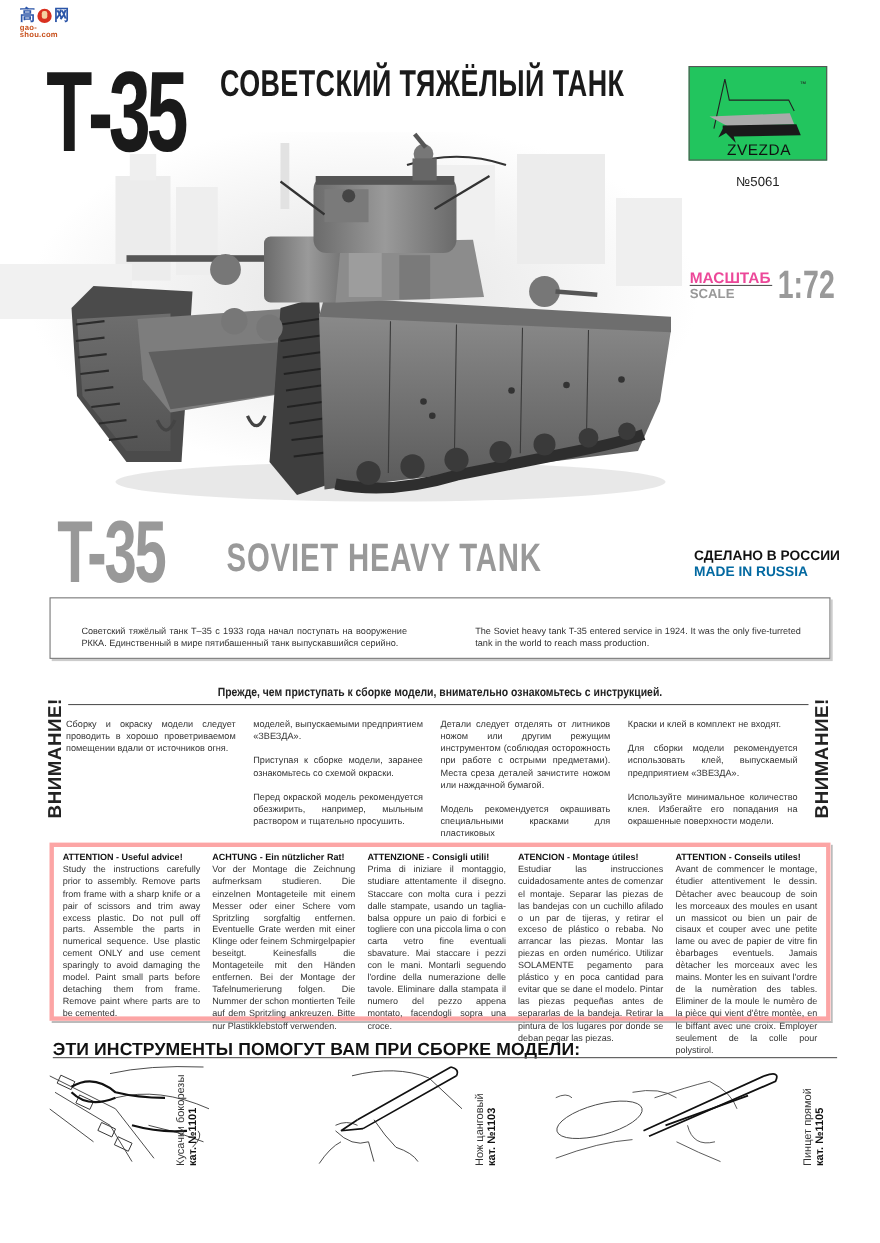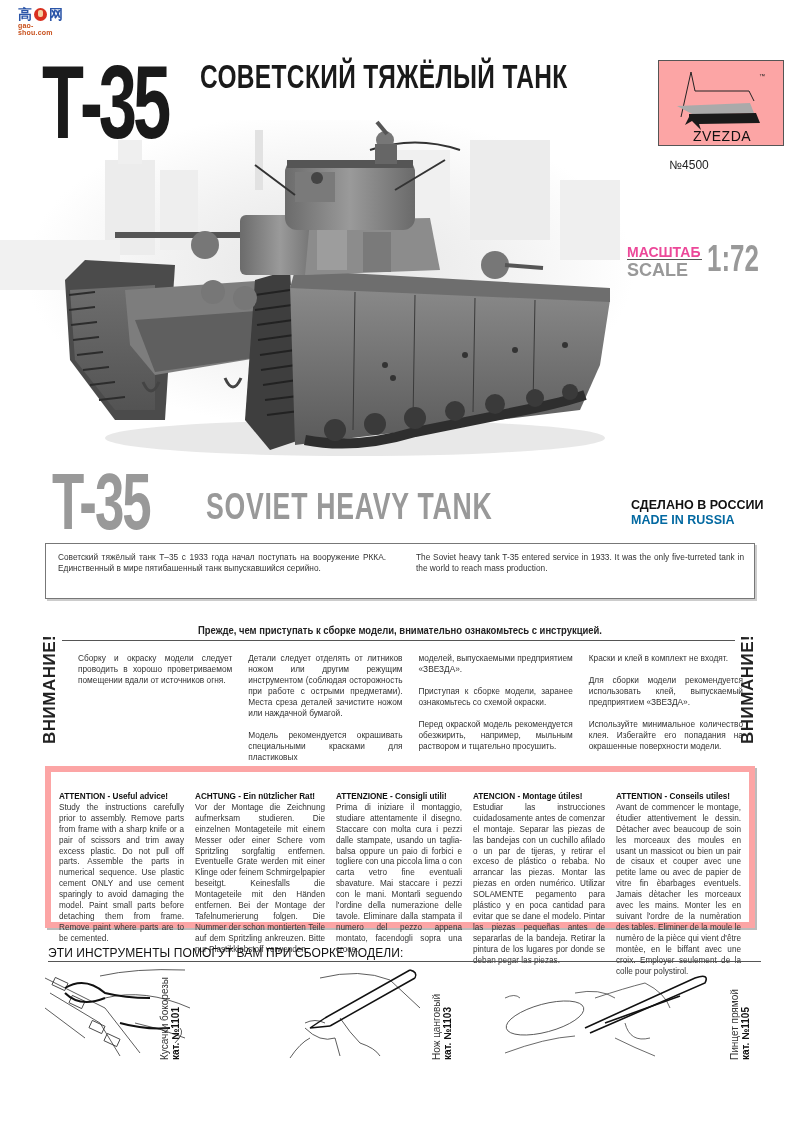--- a/index.html
+++ b/index.html
@@ -19,62 +19,62 @@
   .scene { left: 0; top: 120px; width: 700px; height: 360px; overflow: hidden; }
   .scene .bg-glow { position: absolute; left: 0; top: 0; width: 700px; height: 360px;
     background: radial-gradient(ellipse 380px 200px at 330px 150px, #e4e4e4 0%, #f2f2f2 45%, #ffffff 80%); }
   .bldg { position: absolute; background: #e9e9e9; }
 
   
   .title-big { left: 42px; top: 52px; font-family: "Liberation Sans", sans-serif; font-weight: bold; font-size: 104px; line-height: 100px; color: #1a1a1a; letter-spacing: -6px; transform: scaleX(0.66); transform-origin: left top; }
   .title-ru { left: 200px; top: 58px; font-weight: bold; font-size: 34px; line-height: 36px; color: #1a1a1a; letter-spacing: 0.5px; transform: scaleX(0.72); transform-origin: left top; white-space: nowrap; }
 
   
-  .logo { left: 658px; top: 60px; width: 126px; height: 86px; border: 1px solid #555; background: #fca5a5; }
+  .logo { left: 626px; top: 60px; width: 126px; height: 86px; border: 1px solid #555; background: #22c55e; }
   .logo svg { position: absolute; left: 0; top: 0; }
   .kit-no { left: 626px; top: 158px; width: 126px; text-align: center; font-size: 12px; color: #222; }
 
   .scale-ru { left: 627px; top: 244px; font-size: 14px; font-weight: bold; color: #ec4899; }
-  .scale-en { left: 627px; top: 260px; font-size: 18px; font-weight: bold; color: #999; }
+  .scale-en { left: 627px; top: 260px; font-size: 12px; font-weight: bold; color: #999; }
   .scale-rule { left: 627px; top: 259px; width: 75px; height: 1px; background: #555; }
   .scale-val { left: 707px; top: 240px; font-size: 36px; font-weight: bold; color: #999; transform: scaleX(0.72); transform-origin: left top; line-height: 38px; }
 
   
   .tank { left: 55px; top: 120px; width: 560px; height: 345px; }
 
   
   .title-big-en { left: 52px; top: 462px; font-weight: bold; font-size: 80px; line-height: 80px; color: #999; letter-spacing: -3px; transform: scaleX(0.66); transform-origin: left top; }
   .title-en { left: 206px; top: 488px; font-weight: bold; font-size: 36px; line-height: 38px; color: #999; letter-spacing: 1px; transform: scaleX(0.74); transform-origin: left top; white-space: nowrap; }
 
   .made-ru { left: 631px; top: 498px; font-size: 12.5px; font-weight: bold; color: #111; }
   .made-en { left: 631px; top: 513px; font-size: 12.5px; font-weight: bold; color: #0369a1; }
 
   
   .info-box { left: 45px; top: 543px; width: 710px; height: 56px; border: 1px solid #777; box-shadow: 2px 2px 0 #ccc; display: flex; padding: 8px 10px 0 12px; gap: 30px; }
   .info-col { flex: 1; font-size: 8.3px; line-height: 11px; color: #333; font-family: "Liberation Sans", sans-serif; text-align: justify; }
-  .info-col p { margin: 0; }
+  .info-col p { margin: 16px; }
 
   
   .att-header { left: 60px; top: 624px; width: 680px; text-align: center; font-size: 11px; font-weight: bold; color: #222; transform: scaleX(0.86); transform-origin: center top; }
   .att-rule { left: 62px; top: 640px; width: 673px; height: 1px; background: #555; }
   .vert-label { font-size: 17px; font-weight: bold; color: #222; transform: rotate(-90deg); transform-origin: left top; white-space: nowrap; letter-spacing: 0.5px; }
   .vert-left { left: 40px; top: 744px; }
   .vert-right { left: 738px; top: 744px; }
 
-  .att-cols { left: 78px; top: 653px; width: 665px; display: grid; grid-template-columns: repeat(4, 1fr); column-gap: 16px; }
+  .att-cols { left: 60px; top: 653px; width: 665px; display: grid; grid-template-columns: repeat(4, 1fr); column-gap: 16px; }
   .att-col { font-size: 8.3px; line-height: 11px; color: #333; text-align: justify; }
   .att-col p { margin-bottom: 11px; }
 
   
-  .ml-box { left: 45px; top: 766px; width: 710px; height: 162px; border: 6px solid #fca5a5; box-shadow: 2px 2px 0 #bbb; display: grid; grid-template-columns: 125px 130px 126px 132px 1fr; column-gap: 11px; padding: 20px 8px 0 8px; }
+  .ml-box { left: 45px; top: 766px; width: 710px; height: 162px; border: 4px solid #fca5a5; box-shadow: 2px 2px 0 #bbb; display: grid; grid-template-columns: 125px 130px 126px 132px 1fr; column-gap: 11px; padding: 5px 8px 0 8px; }
   .ml-col { font-size: 8.2px; line-height: 10.9px; color: #333; text-align: justify; font-family: "Liberation Sans", sans-serif; }
   .ml-head { font-weight: bold; color: #111; display: block; text-align: left; }
 
   
-  .tools-title { left: 48px; top: 946px; font-size: 12px; font-weight: normal; color: #111; letter-spacing: 0.1px; }
+  .tools-title { left: 48px; top: 946px; font-size: 16px; font-weight: bold; color: #111; letter-spacing: 0.1px; }
   .tools-rule { left: 48px; top: 961px; width: 713px; height: 1px; background: #555; }
   .tool-img { position: absolute; }
   .tool-cap { position: absolute; transform: rotate(-90deg); transform-origin: left top; white-space: nowrap; font-size: 10px; line-height: 11px; }
   .tool-cap .name { color: #333; display: block; }
   .tool-cap .cat { color: #111; font-weight: bold; display: block; }
 </style>
 </head>
 <body>
 
 <div class="abs wm">
@@ -103,21 +103,21 @@
 
 <div class="abs logo">
   <svg width="126" height="86" viewBox="0 0 126 86">
     <polyline points="22,56 32,11 36,30 90,30 95,40" fill="none" stroke="#222" stroke-width="1"></polyline>
     <polygon points="18,45 91,42 95,52 35,54" fill="#aaaaaa"></polygon>
     <polygon points="30,53 97,52 101,62 40,63 42,69 33,60 26,64 30,56" fill="#1a1a1a"></polygon>
     <text x="100" y="17" font-family="Liberation Sans, sans-serif" font-size="6" fill="#222">™</text>
     <text x="63" y="80" text-anchor="middle" font-family="Liberation Sans, sans-serif" font-size="14" letter-spacing="0.5" fill="#111">ZVEZDA</text>
   </svg>
 </div>
-<div class="abs kit-no">№4500</div>
+<div class="abs kit-no">№5061</div>
 
 <div class="abs scale-ru">МАСШТАБ</div>
 <div class="abs scale-rule"></div>
 <div class="abs scale-en">SCALE</div>
 <div class="abs scale-val">1:72</div>
 
 <svg class="abs tank" viewBox="0 0 560 345">
   <defs>
     <linearGradient id="hullG" x1="0" y1="0" x2="0" y2="1">
       <stop offset="0" stop-color="#8a8a8a"></stop>
@@ -188,41 +188,41 @@
 <div class="abs title-en">SOVIET HEAVY TANK</div>
 
 <div class="abs made-ru">СДЕЛАНО В РОССИИ</div>
 <div class="abs made-en">MADE IN RUSSIA</div>
 
 <div class="abs info-box">
   <div class="info-col">
     <p>Советский тяжёлый танк Т–35 с 1933 года начал поступать на вооружение РККА. Единственный в мире пятибашенный танк выпускавшийся серийно.</p>
   </div>
   <div class="info-col">
-    <p>The Soviet heavy tank T-35 entered service in 1933. It was the only five-turreted tank in the world to reach mass production.</p>
+    <p>The Soviet heavy tank T-35 entered service in 1924. It was the only five-turreted tank in the world to reach mass production.</p>
   </div>
 </div>
 
 <div class="abs att-header">Прежде, чем приступать к сборке модели, внимательно ознакомьтесь с инструкцией.</div>
 <div class="abs att-rule"></div>
 <div class="abs vert-label vert-left">ВНИМАНИЕ!</div>
 <div class="abs vert-label vert-right">ВНИМАНИЕ!</div>
 
 <div class="abs att-cols">
   <div class="att-col">
     <p>Сборку и окраску модели следует проводить в хорошо проветриваемом помещении вдали от источников огня.</p>
   </div>
   <div class="att-col">
-    <p>Детали следует отделять от литников ножом или другим режущим инструментом (соблюдая осторожность при работе с острыми предметами). Места среза деталей зачистите ножом или наждачной бумагой.</p>
-    <p>Модель рекомендуется окрашивать специальными красками для пластиковых</p>
-  </div>
-  <div class="att-col">
     <p>моделей, выпускаемыми предприятием «ЗВЕЗДА».</p>
     <p>Приступая к сборке модели, заранее ознакомьтесь со схемой окраски.</p>
     <p>Перед окраской модель рекомендуется обезжирить, например, мыльным раствором и тщательно просушить.</p>
+  </div>
+  <div class="att-col">
+    <p>Детали следует отделять от литников ножом или другим режущим инструментом (соблюдая осторожность при работе с острыми предметами). Места среза деталей зачистите ножом или наждачной бумагой.</p>
+    <p>Модель рекомендуется окрашивать специальными красками для пластиковых</p>
   </div>
   <div class="att-col">
     <p>Краски и клей в комплект не входят.</p>
     <p>Для сборки модели рекомендуется использовать клей, выпускаемый предприятием «ЗВЕЗДА».</p>
     <p>Используйте минимальное количество клея. Избегайте его попадания на окрашенные поверхности модели.</p>
   </div>
 </div>
 
 <div class="abs ml-box">
   <div class="ml-col">

